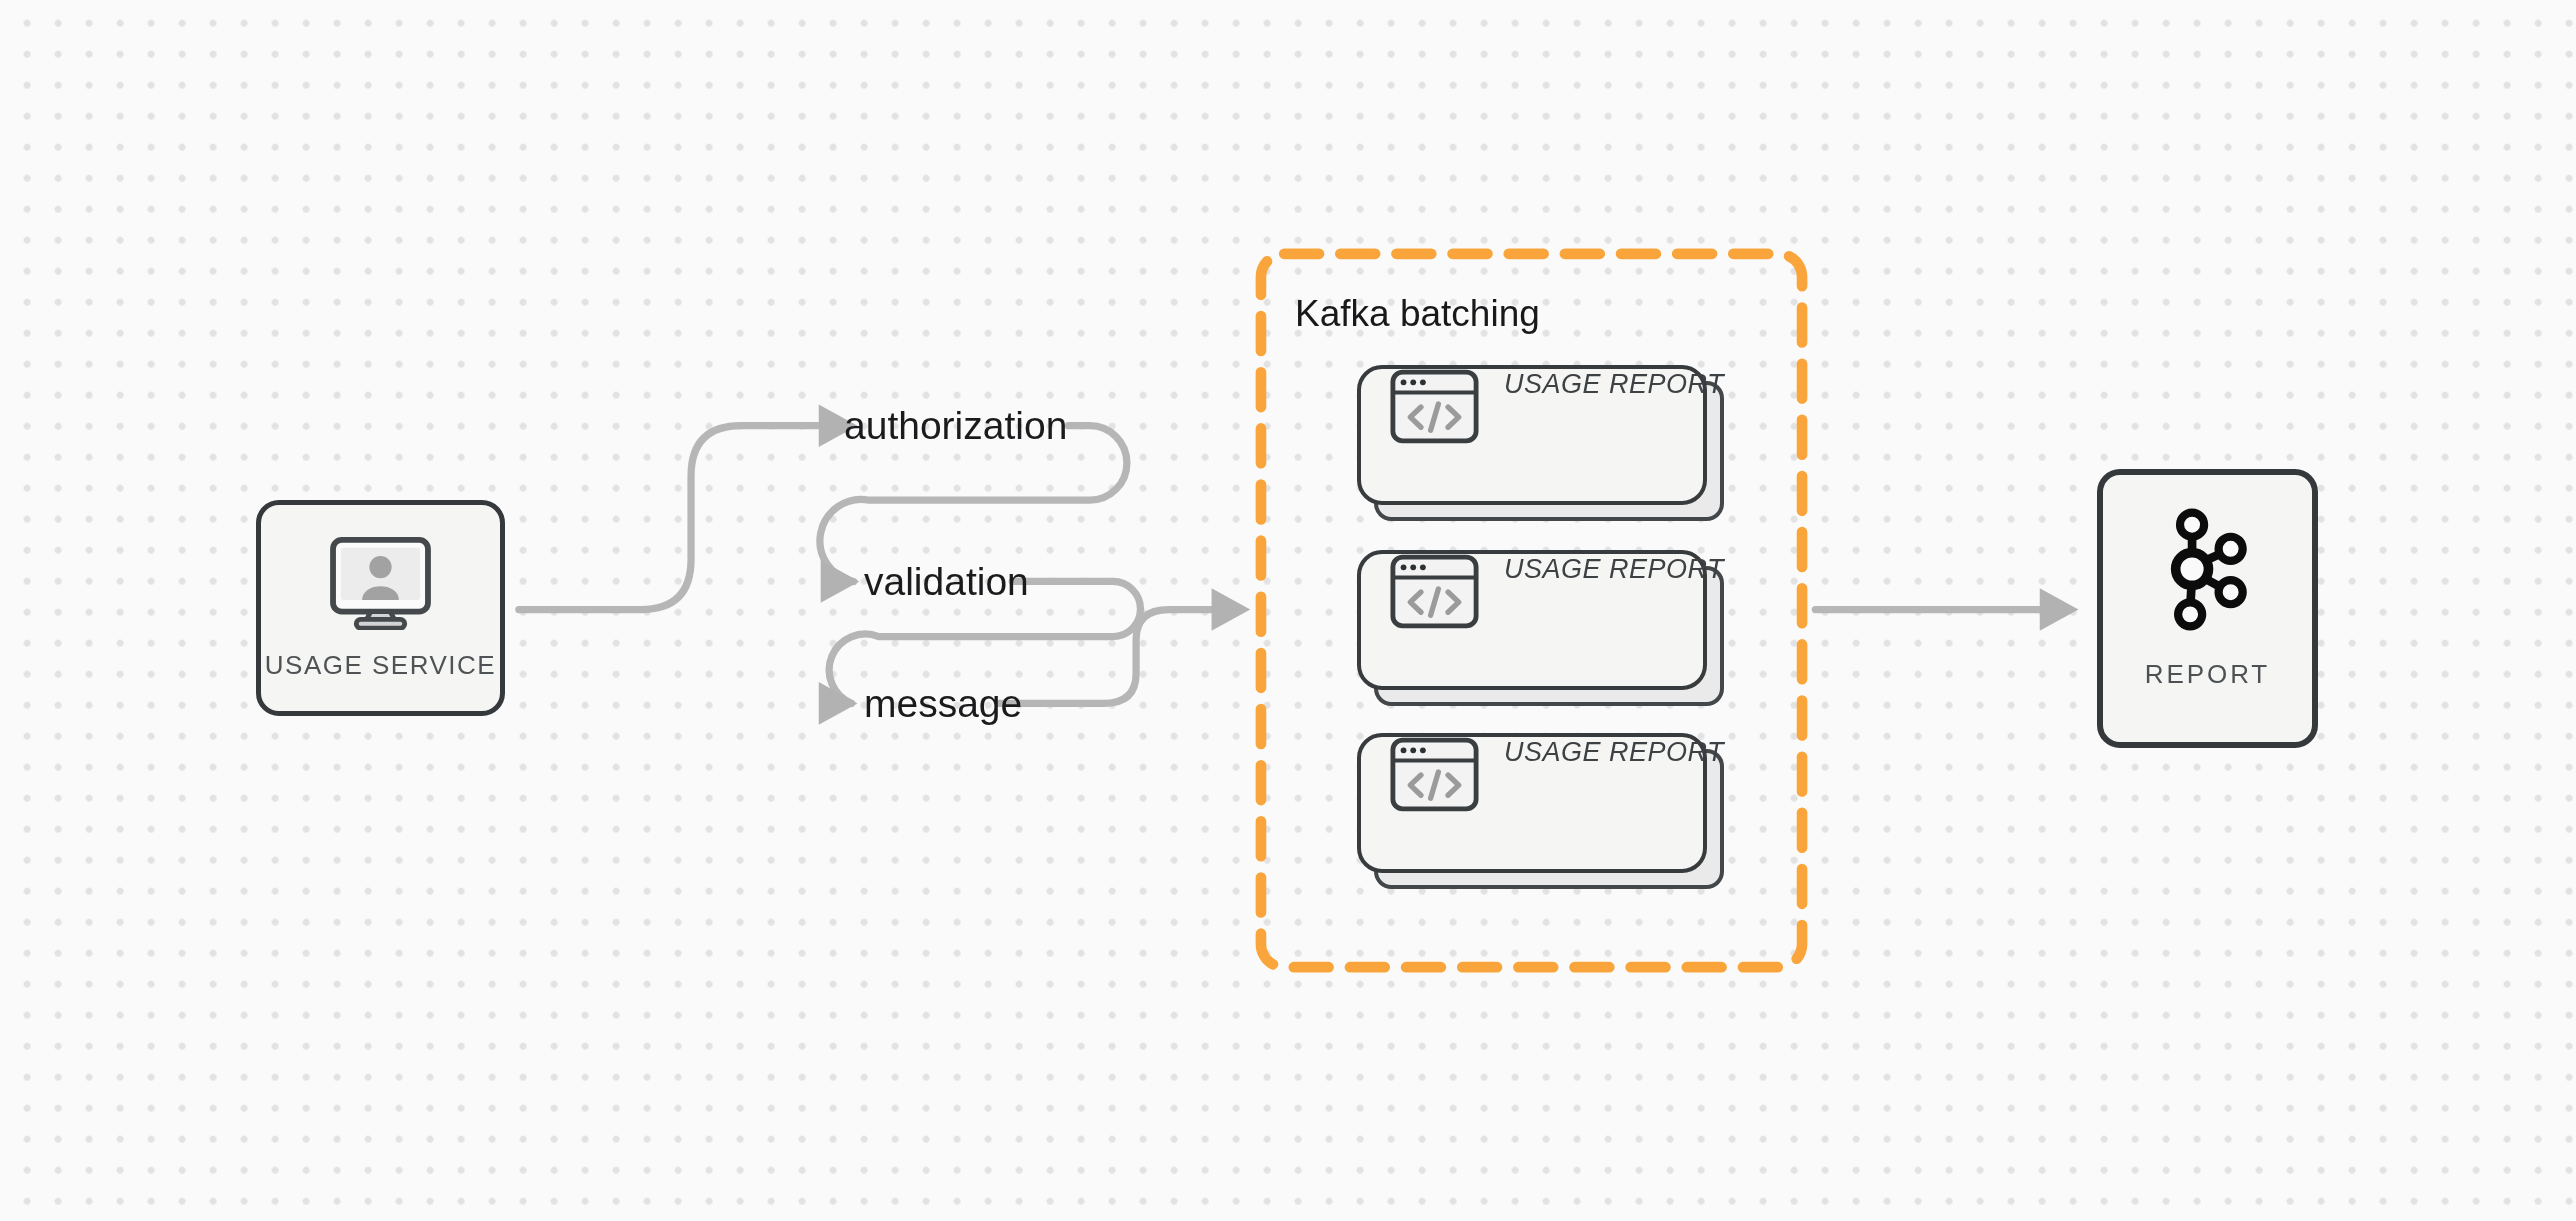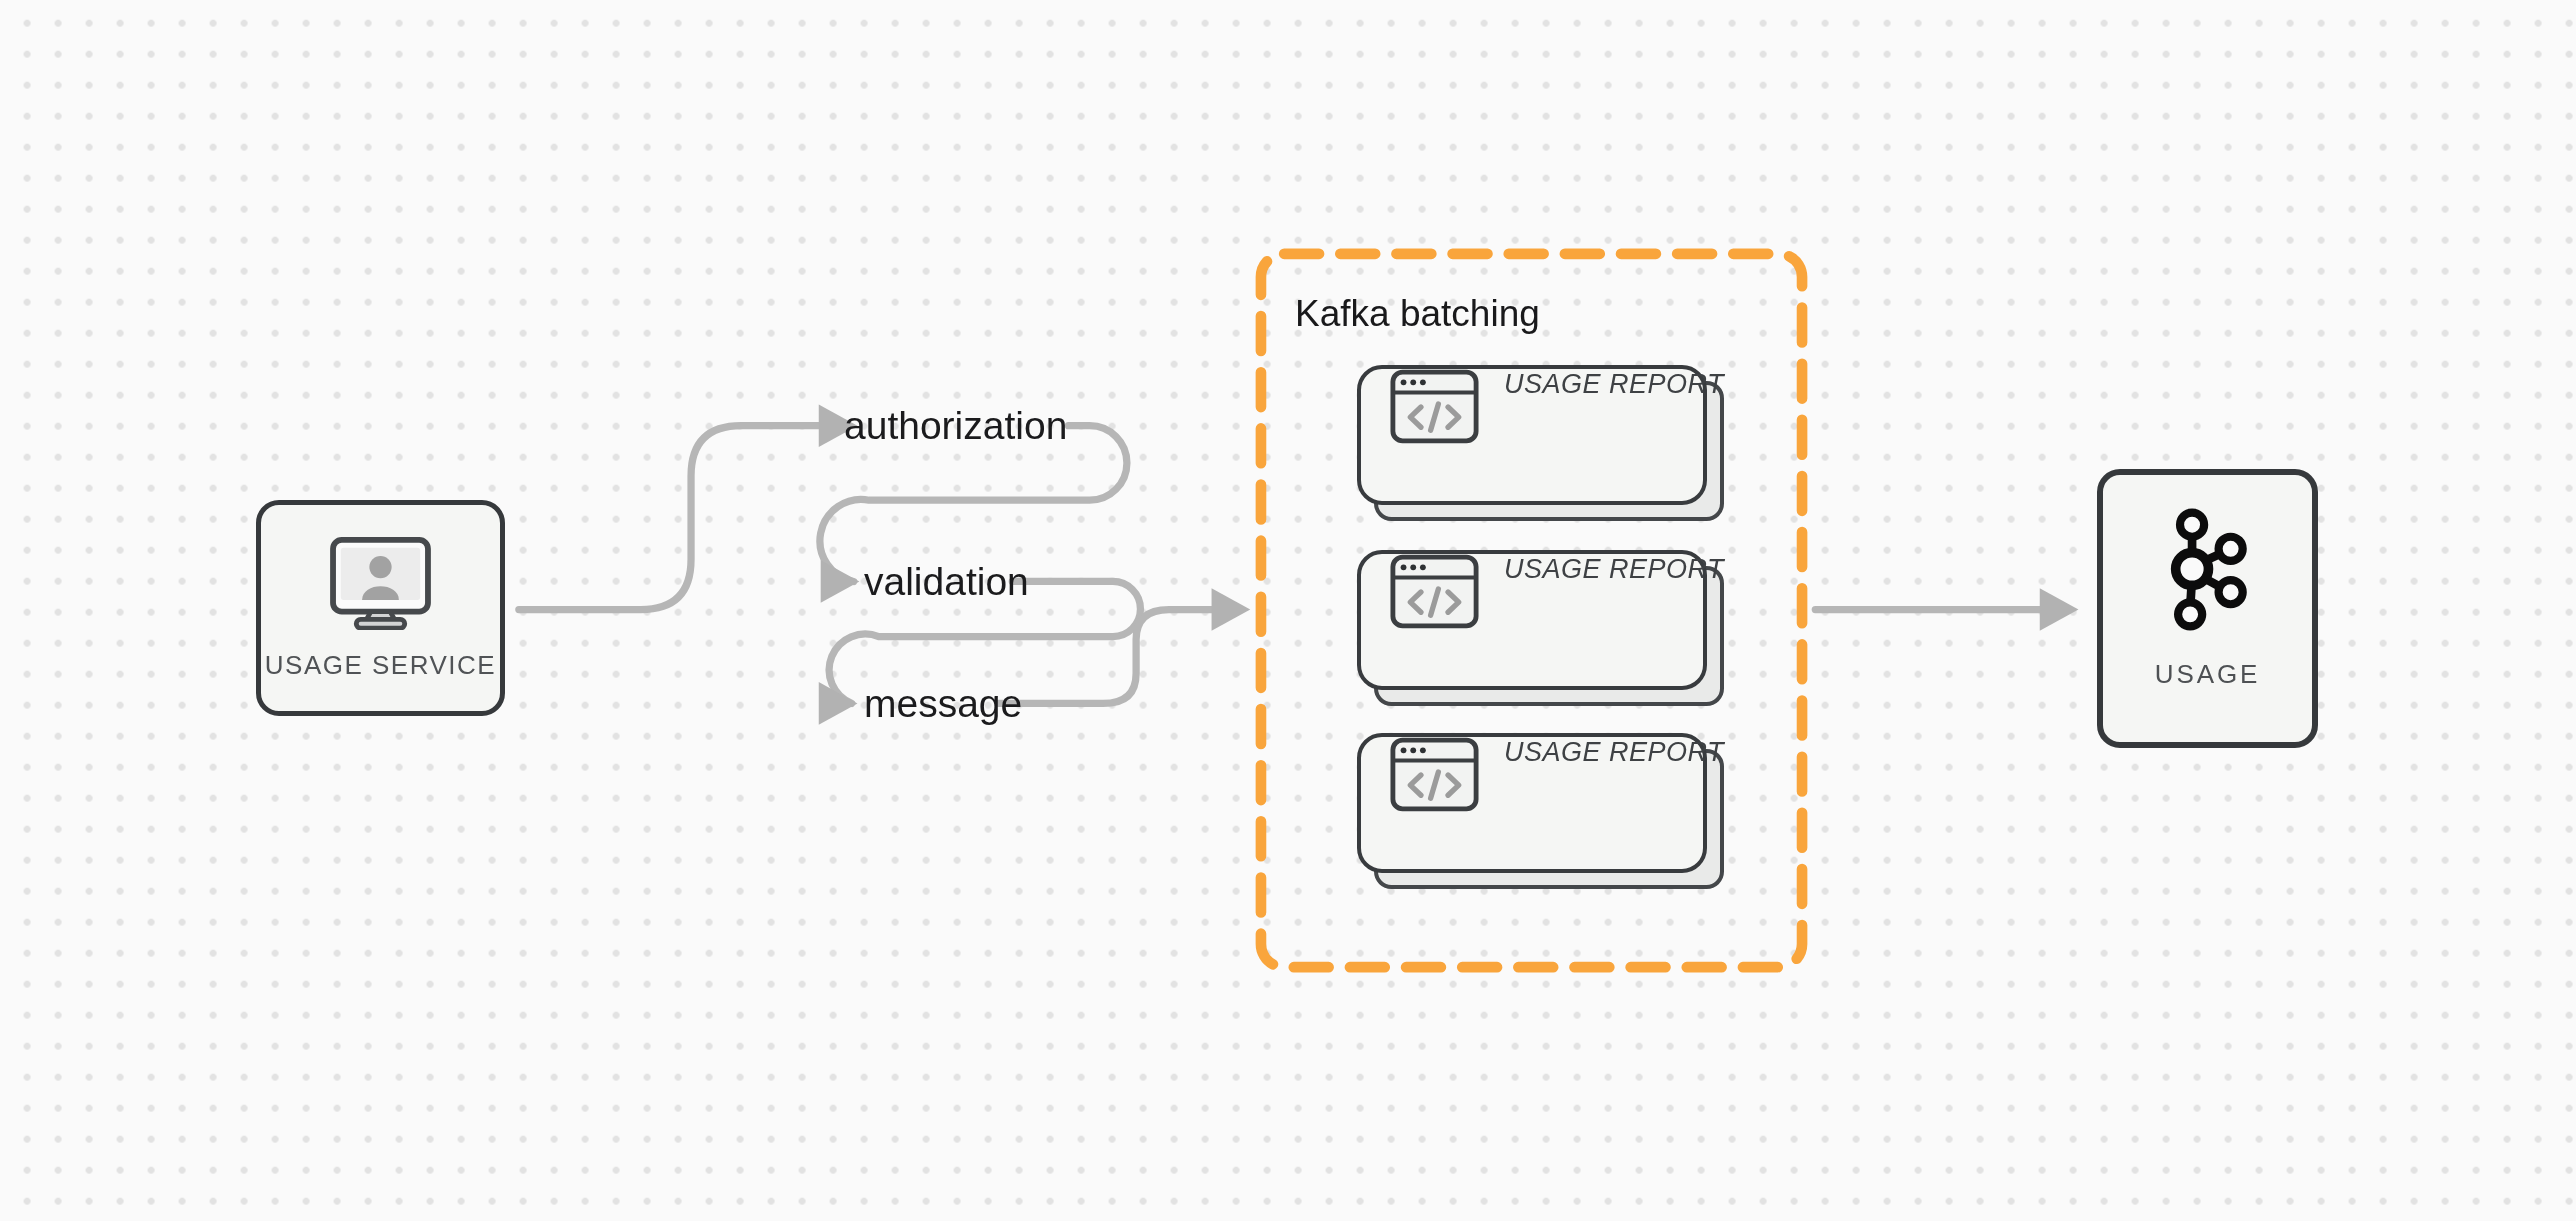--- a/index.html
+++ b/index.html
@@ -268,17 +268,17 @@
         <line x1="26" y1="74" x2="24" y2="106" stroke="#0c0c0c" stroke-width="9"></line>
         <line x1="36" y1="58" x2="58" y2="48" stroke="#0c0c0c" stroke-width="9"></line>
         <line x1="36" y1="73" x2="58" y2="85" stroke="#0c0c0c" stroke-width="9"></line>
         <circle cx="26" cy="19" r="12.5" fill="#fafafa" stroke="#0c0c0c" stroke-width="8.5"></circle>
         <circle cx="26" cy="65" r="17" fill="#fafafa" stroke="#0c0c0c" stroke-width="10"></circle>
         <circle cx="24" cy="112" r="12.5" fill="#fafafa" stroke="#0c0c0c" stroke-width="8.5"></circle>
         <circle cx="66" cy="44" r="12.5" fill="#fafafa" stroke="#0c0c0c" stroke-width="8.5"></circle>
         <circle cx="66" cy="89" r="12.5" fill="#fafafa" stroke="#0c0c0c" stroke-width="8.5"></circle>
       </svg>
     </span>
-    <span class="node-label">USAGE</span>
+    <span class="node-label">REPORT</span>
   </div>
 
 </div>
 
 
 </body></html>

